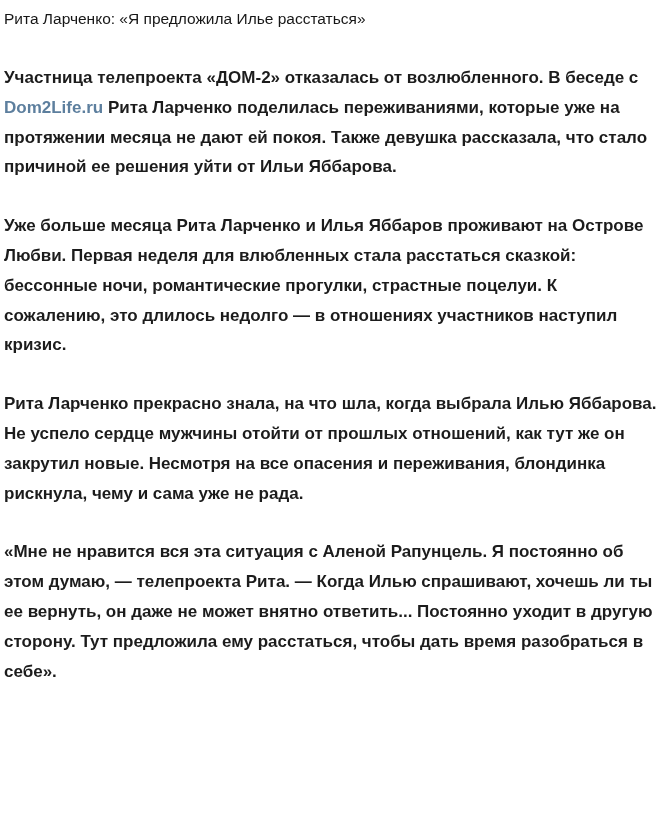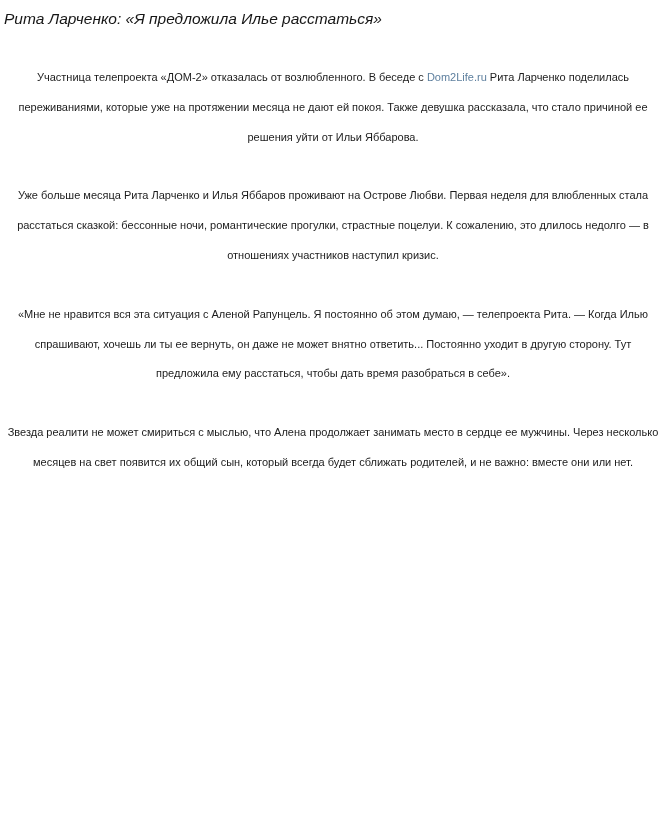--- a/index.html
+++ b/index.html
@@ -22,45 +22,44 @@
     width: 670px;
   }
   .headline {
     font-size: 15.5px;
     line-height: 30px;
     font-weight: 400;
     color: #161616;
     margin: 0;
     padding: 0;
     white-space: nowrap;
-    font-style: italic;
   }
   .para {
-    font-size: 11px;
+    font-size: 17px;
     line-height: 29.8px;
-    font-weight: 400;
+    font-weight: 700;
     color: #1c1c1c;
     margin: 0;
     padding: 0;
-    text-align: center;
+    text-align: left;
   }
   .para.gap {
     margin-top: 29px;
   }
   .link {
     color: #5d7f9e;
     text-decoration: none;
     cursor: pointer;
   }
   .seg { white-space: pre-wrap; }
 </style>
 </head>
 <body>
 
 <div id="article">
   <h1 class="headline">Рита Ларченко: «Я предложила Илье расстаться»</h1>
   <div id="paragraphs">
       <p class="para gap"><span class="seg">Участница телепроекта «ДОМ-2» отказалась от возлюбленного. В беседе с </span><a class="link seg">Dom2Life.ru</a><span class="seg"> Рита Ларченко поделилась переживаниями, которые уже на протяжении месяца не дают ей покоя. Также девушка рассказала, что стало причиной ее решения уйти от Ильи Яббарова.</span></p>
       <p class="para gap"><span class="seg">Уже больше месяца Рита Ларченко и Илья Яббаров проживают на Острове Любви. Первая неделя для влюбленных стала расстаться сказкой: бессонные ночи, романтические прогулки, страстные поцелуи. К сожалению, это длилось недолго — в отношениях участников наступил кризис.</span></p>
+      <p class="para gap"><span class="seg">Рита Ларченко прекрасно знала, на что шла, когда выбрала Илью Яббарова. Не успело сердце мужчины отойти от прошлых отношений, как тут же он закрутил новые. Несмотря на все опасения и переживания, блондинка рискнула, чему и сама уже не рада.</span></p>
       <p class="para gap"><span class="seg">«Мне не нравится вся эта ситуация с Аленой Рапунцель. Я постоянно об этом думаю, — телепроекта Рита. — Когда Илью спрашивают, хочешь ли ты ее вернуть, он даже не может внятно ответить... Постоянно уходит в другую сторону. Тут предложила ему расстаться, чтобы дать время разобраться в себе».</span></p>
-      <p class="para gap"><span class="seg">Звезда реалити не может смириться с мыслью, что Алена продолжает занимать место в сердце ее мужчины. Через несколько месяцев на свет появится их общий сын, который всегда будет сближать родителей, и не важно: вместе они или нет.</span></p>
     </div>
 </div>
 
 </body></html>

